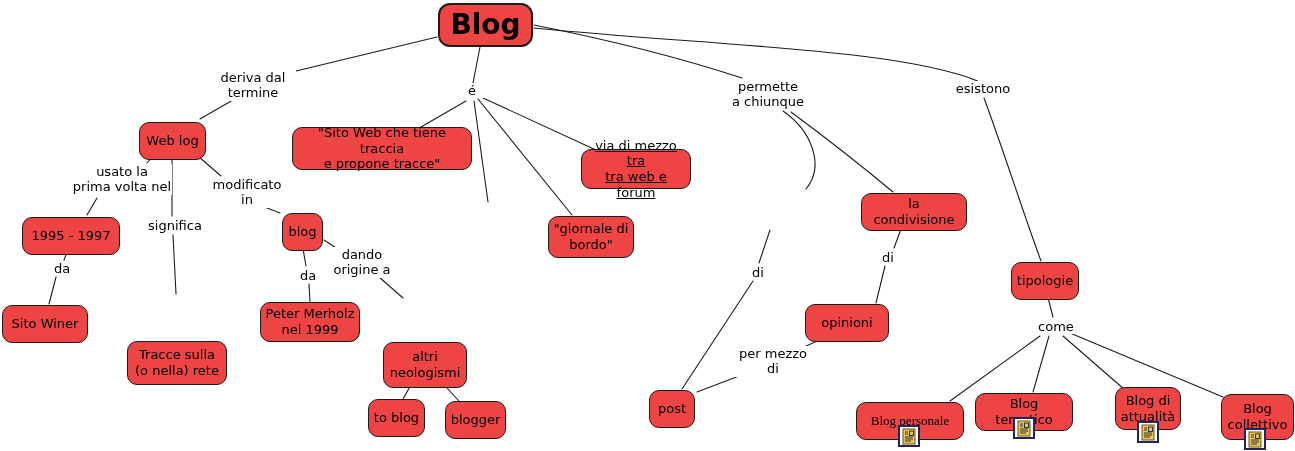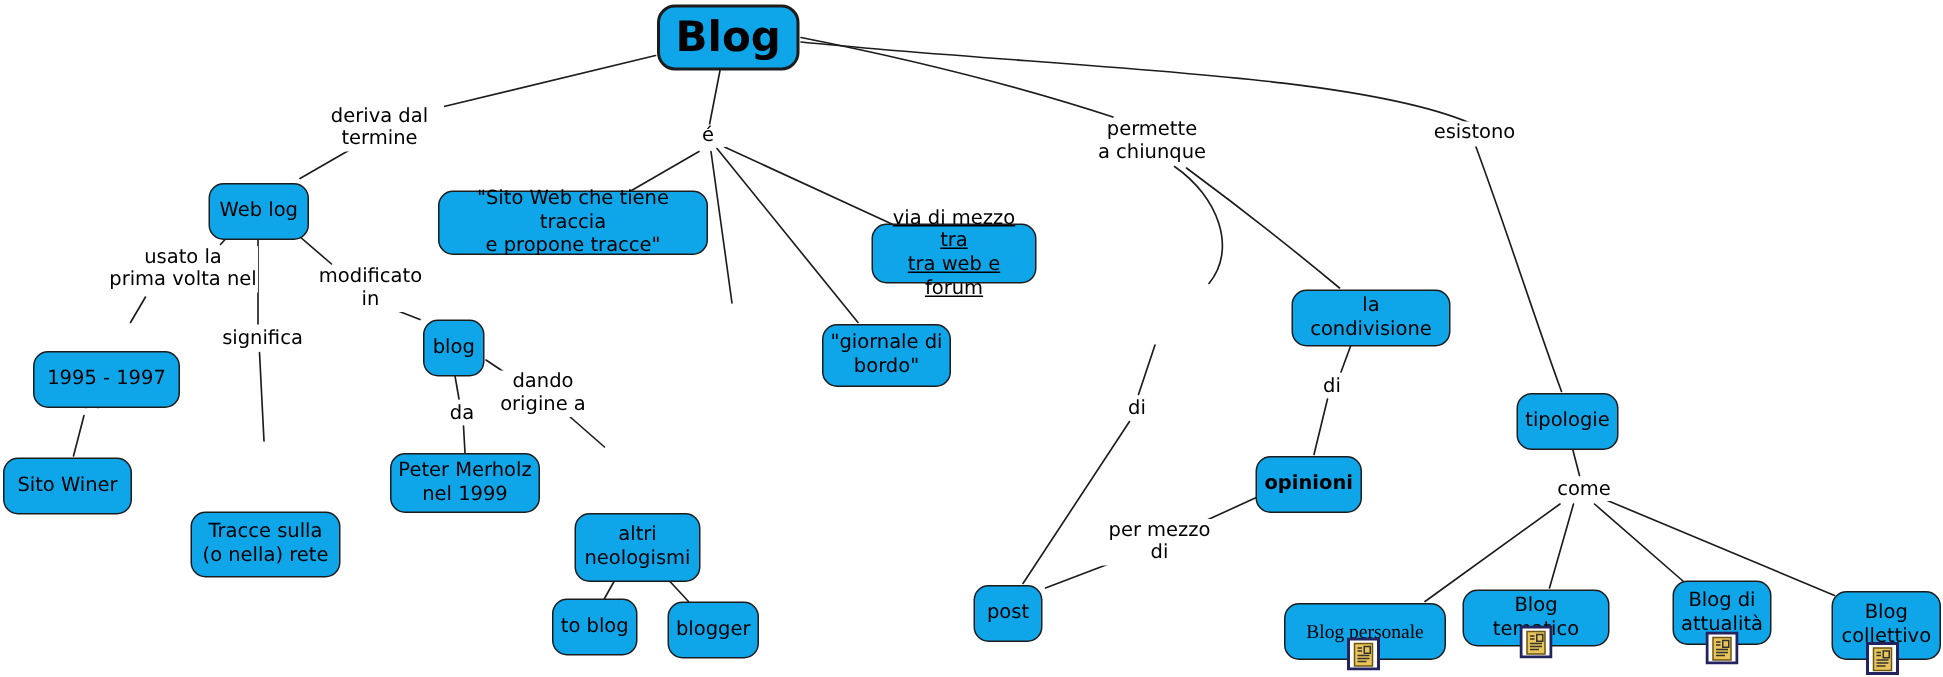--- a/index.html
+++ b/index.html
@@ -20,21 +20,21 @@
     white-space:pre-line;
     background:#ffffff;
   }
   .node{
     position:absolute;
     display:flex;align-items:center;justify-content:center;
     box-sizing:border-box;
     text-align:center;
     font-size:13px;line-height:1.2;
     white-space:pre-line;
-    background:#0ea5e9;
+    background:#ef4444;
     border:1px solid #1c1c1c;
     border-radius:10px;
     padding:18px 4px;
   }
   .root{
     font-size:28px;font-weight:bold;
     border-width:2px;border-radius:12px;
   }
   .doc-icon{position:absolute;width:22px;height:22px;display:block;}
 </style>
@@ -101,40 +101,40 @@
 a chiunque</div>
   <div class="lbl" style="left:744px;top:265px;width:28px;">di</div>
   <div class="lbl" style="left:874px;top:250px;width:28px;">di</div>
   <div class="lbl" style="left:727px;top:346px;width:92px;">per mezzo
 di</div>
   <div class="lbl" style="left:953px;top:81px;width:60px;">esistono</div>
   <div class="lbl" style="left:1032px;top:319px;width:48px;">come</div>
 
   <div class="node root" style="left:438px;top:3px;width:95px;height:44px;">Blog</div>
   <div class="node" style="left:139px;top:122px;width:67px;height:29px;">Web log</div>
-  <div class="node" style="left:22px;top:234px;width:98px;height:30px;">1995 - 1997</div>
+  <div class="node" style="left:22px;top:217px;width:98px;height:30px;">1995 - 1997</div>
   <div class="node" style="left:2px;top:305px;width:86px;height:29px;">Sito Winer</div>
   <div class="node" style="left:127px;top:294px;width:100px;height:44px;margin-top:47px;">Tracce sulla
 (o nella) rete</div>
   <div class="node" style="left:282px;top:213px;width:41px;height:30px;">blog</div>
   <div class="node" style="left:260px;top:302px;width:100px;height:40px;">Peter Merholz
 nel 1999</div>
   <div class="node" style="left:383px;top:298px;width:84px;height:46px;margin-top:44px;">altri
 neologismi</div>
   <div class="node" style="left:368px;top:399px;width:57px;height:29px;">to blog</div>
   <div class="node" style="left:445px;top:401px;width:61px;height:27px;">blogger</div>
   <div class="node" style="left:292px;top:127px;width:180px;height:43px;">"Sito Web che tiene traccia
 e propone tracce"</div>
   <div class="node" style="left:548px;top:216px;width:86px;height:42px;">"giornale di
 bordo"</div>
   <div class="node" style="left:581px;top:149px;width:110px;height:40px;text-decoration:underline;">via di mezzo tra
 tra web e forum</div>
   <div class="node" style="left:861px;top:193px;width:106px;height:28px;">la condivisione</div>
   <div class="node" style="left:649px;top:390px;width:46px;height:28px;">post</div>
-  <div class="node" style="left:837px;top:304px;width:71px;height:28px;font-weight:bold;">opinioni</div>
+  <div class="node" style="left:805px;top:304px;width:84px;height:28px;">opinioni</div>
   <div class="node" style="left:1011px;top:262px;width:68px;height:28px;">tipologie</div>
   <div class="node" style="left:856px;top:402px;width:108px;height:30px;font-family:Liberation Serif, serif;">Blog personale</div>
   <div class="node" style="left:975px;top:393px;width:98px;height:31px;">Blog tematico</div>
   <div class="node" style="left:1115px;top:387px;width:66px;height:43px;">Blog di
 attualità</div>
   <div class="node" style="left:1221px;top:394px;width:73px;height:46px;">Blog
 collettivo</div>
 
   <span class="doc-icon" style="left:898px;top:425px;">
     <svg width="22" height="22" viewBox="0 0 22 22" xmlns="http://www.w3.org/2000/svg">

